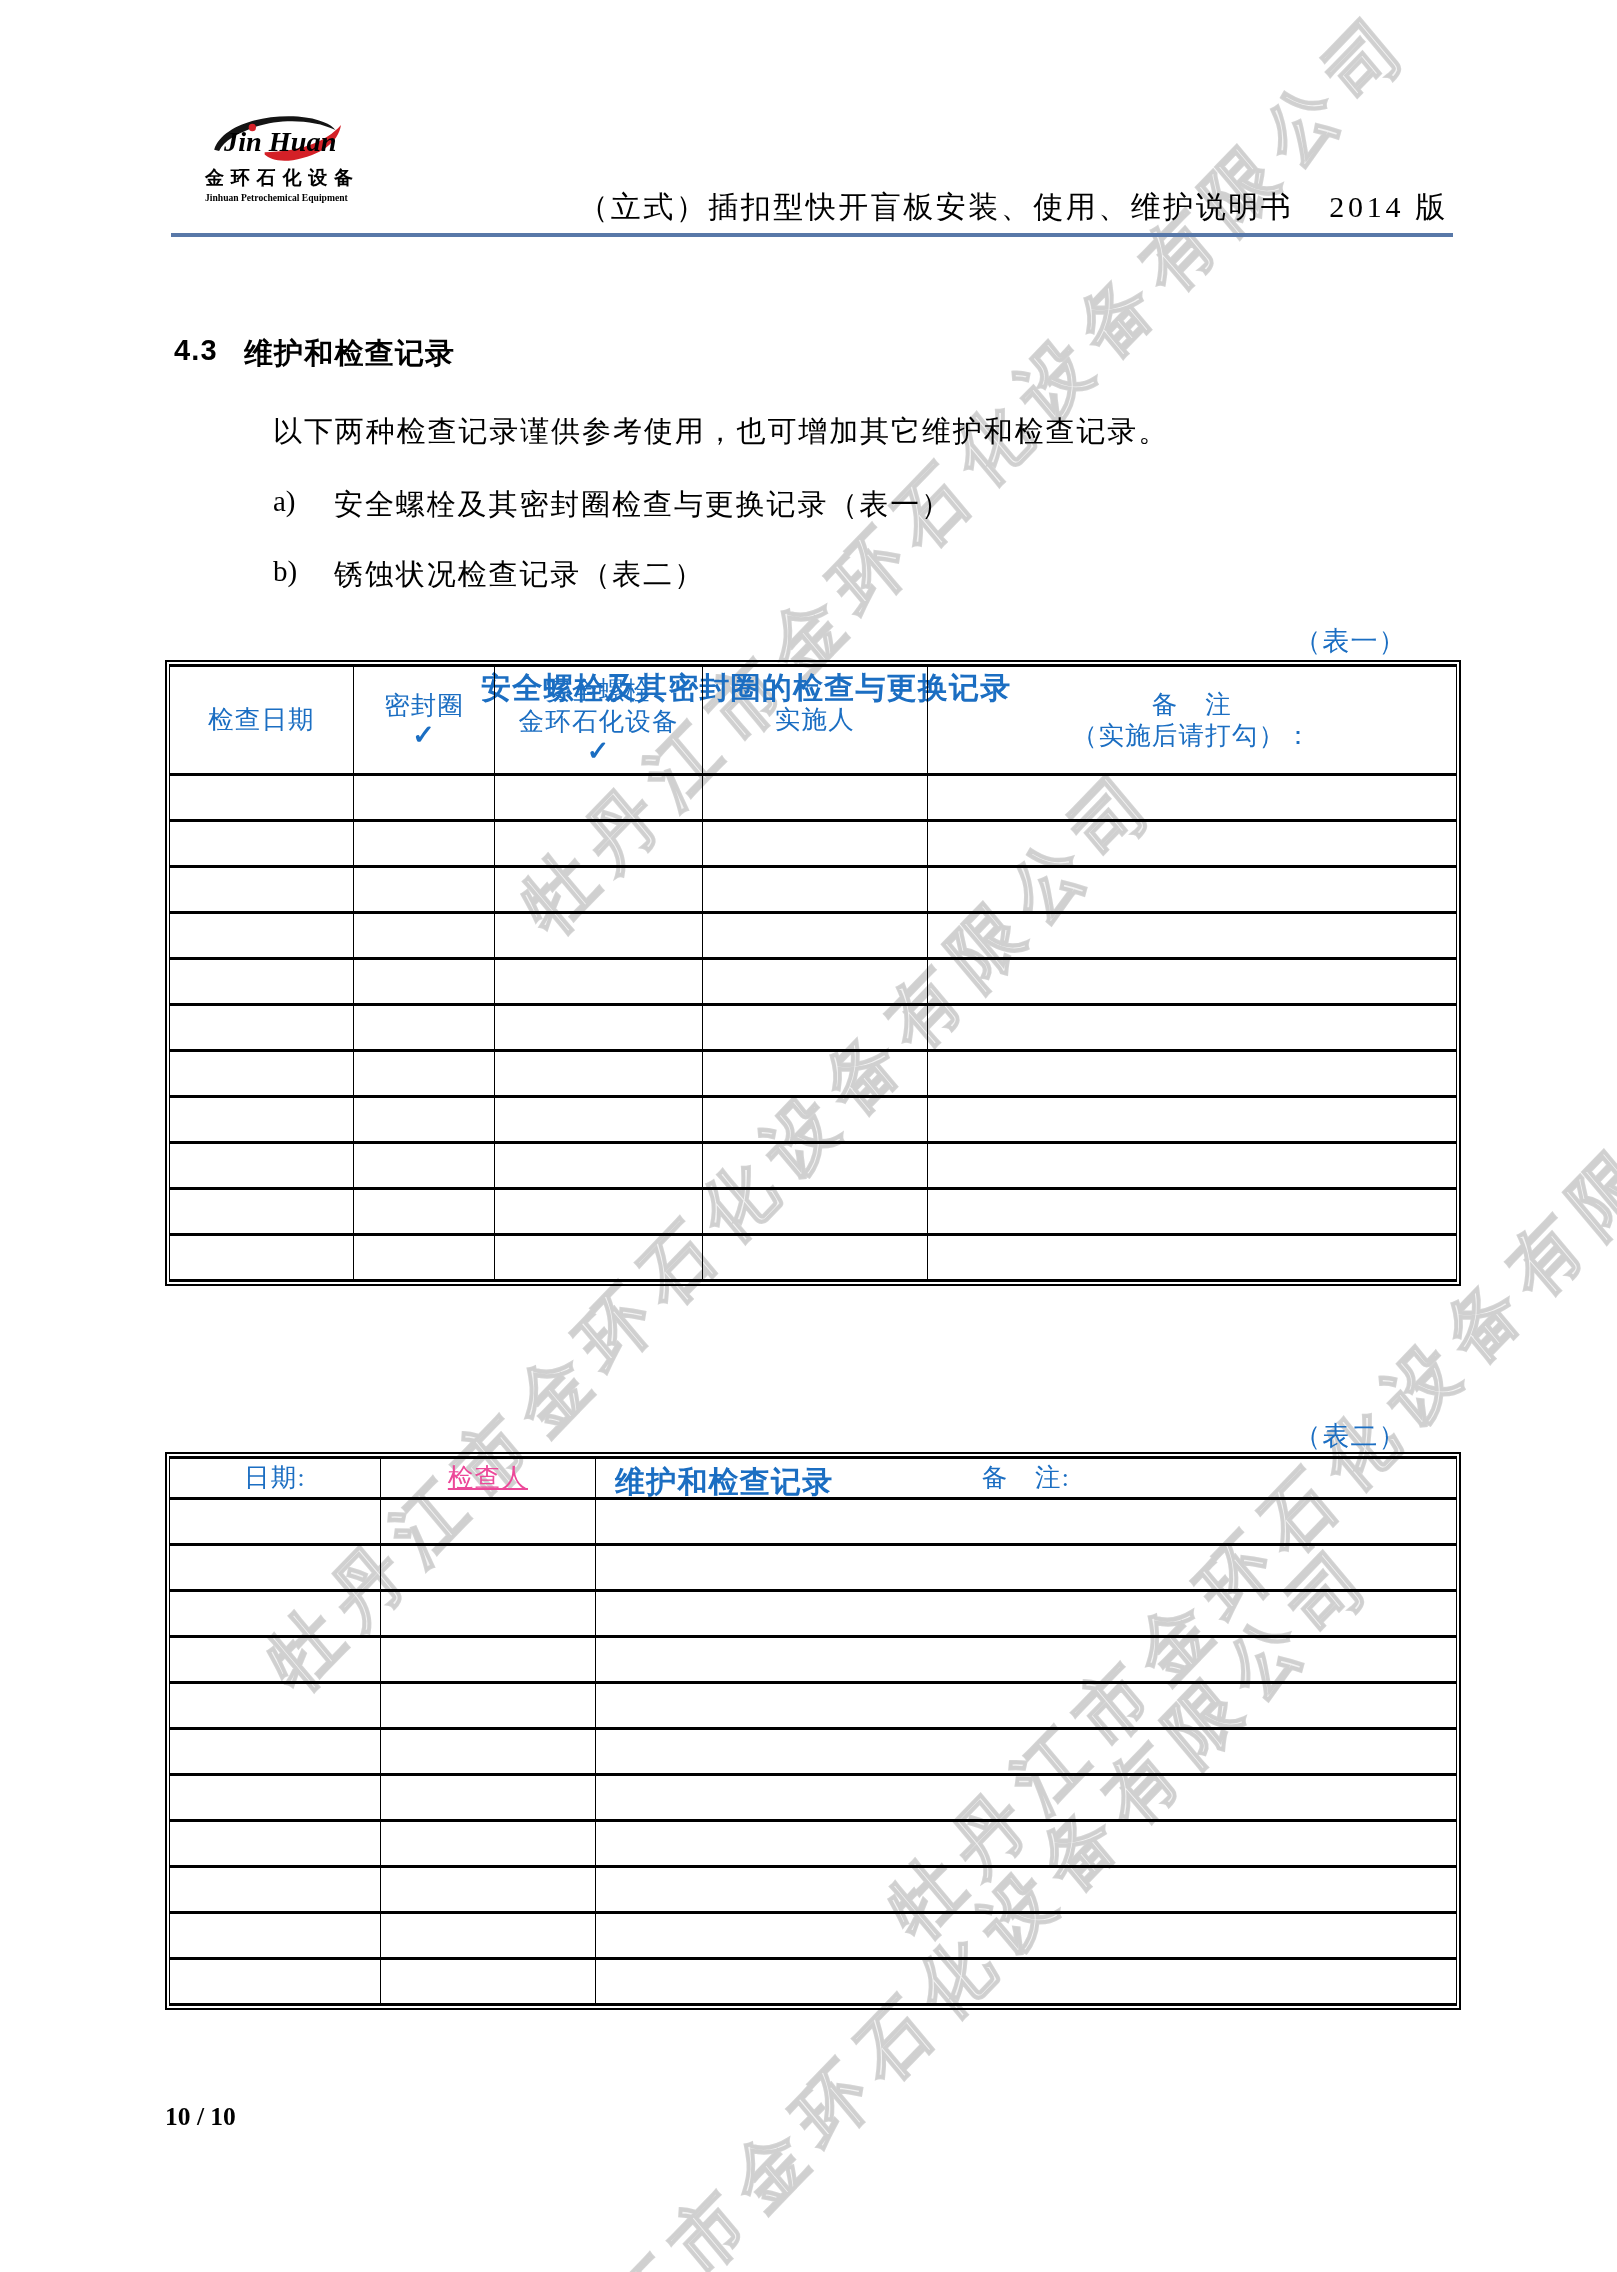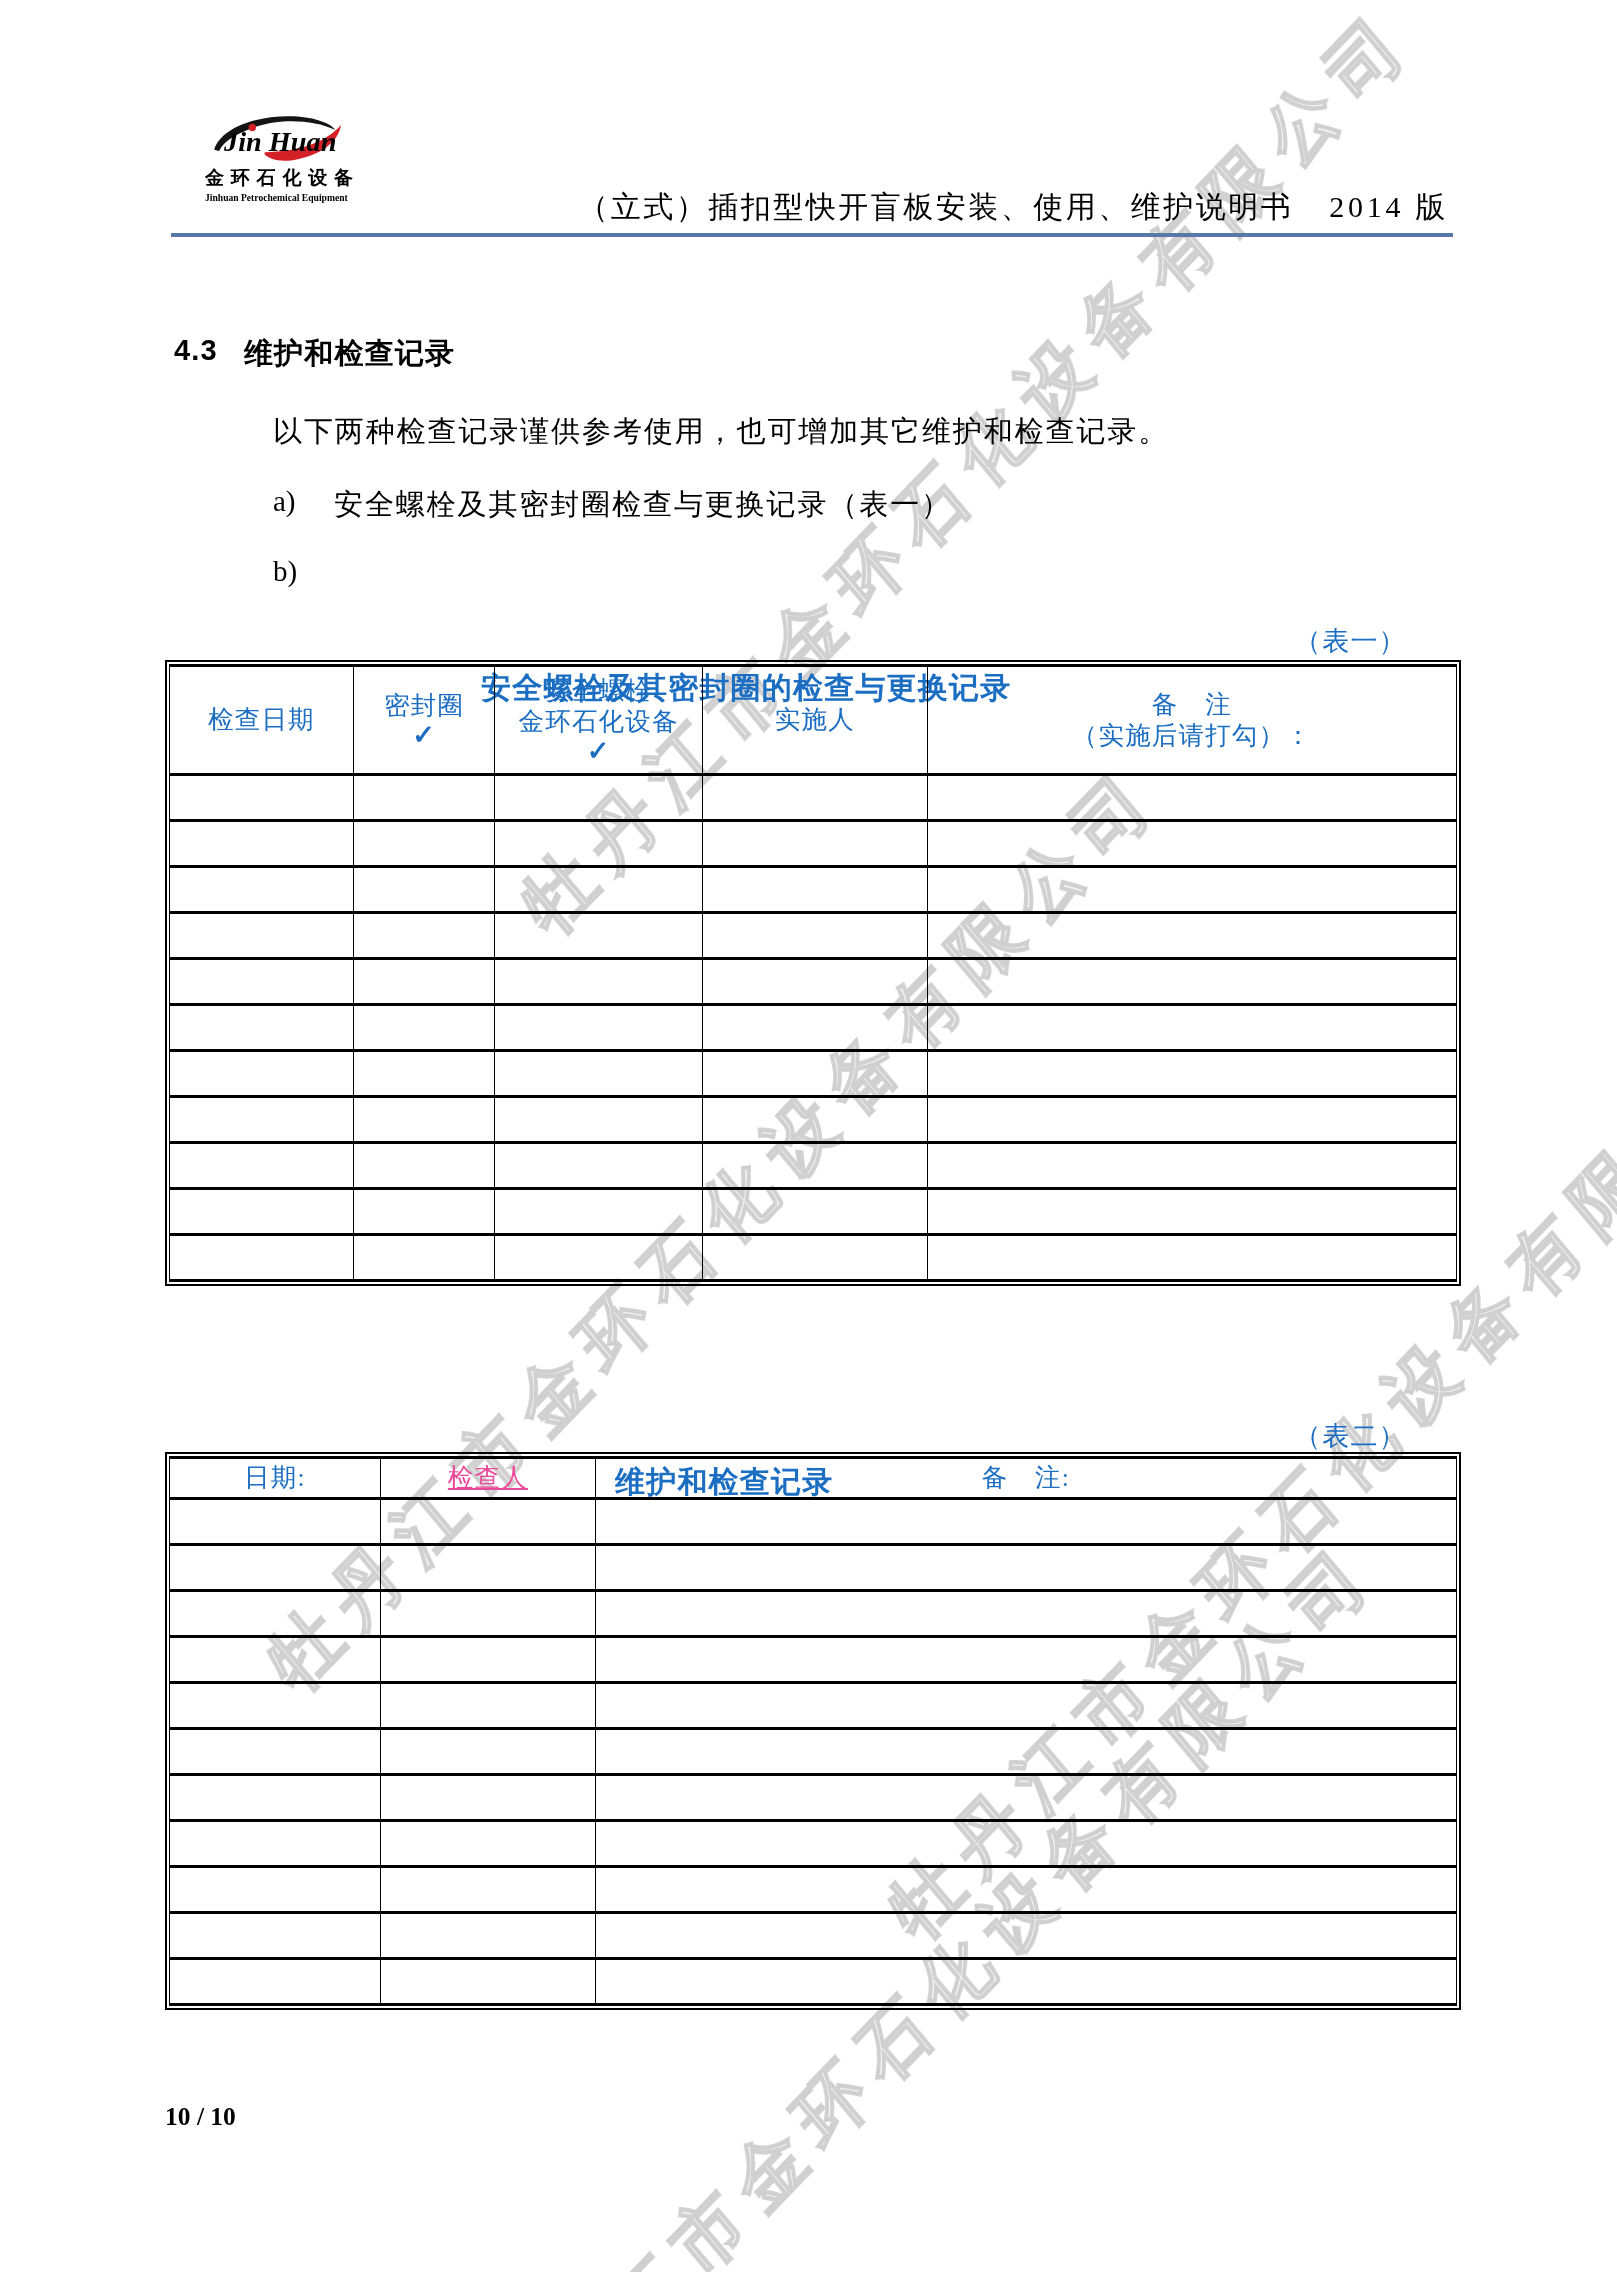--- a/index.html
+++ b/index.html
@@ -101,20 +101,21 @@
     <span>维护和检查记录</span>
   </div>
   <div id="sec-intro" class="layer">以下两种检查记录谨供参考使用，也可增加其它维护和检查记录。</div>
 
   <div id="item-a" class="list-item layer">
     <span class="marker">a)</span>
     <span>安全螺栓及其密封圈检查与更换记录（表一）</span>
   </div>
   <div id="item-b" class="list-item layer">
     <span class="marker">b)</span>
+    <span>锈蚀状况检查记录（表二）</span>
   </div>
 
   <div id="t1-title" class="tbl-title layer blue" style="color: rgb(27, 110, 194);">安全螺栓及其密封圈的检查与更换记录</div>
   <div id="t1-tag" class="tbl-tag layer blue" style="color: rgb(27, 110, 194);">（表一）</div>
 
   <div id="table1-wrap" class="tblwrap layer">
     <table>
       <colgroup>
         <col style="width:14.3%">
           <col style="width:11.0%">

